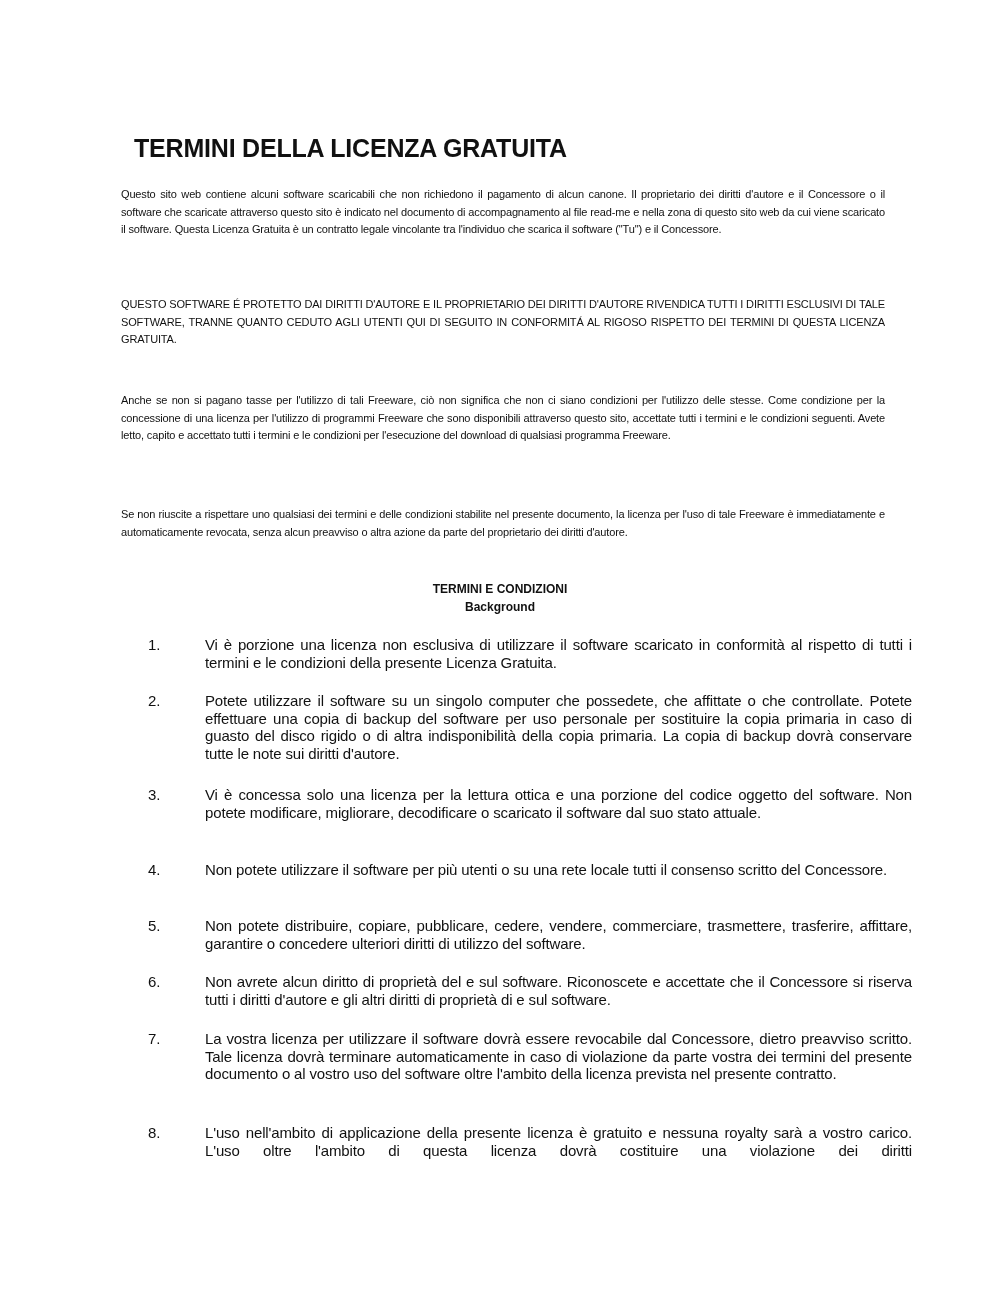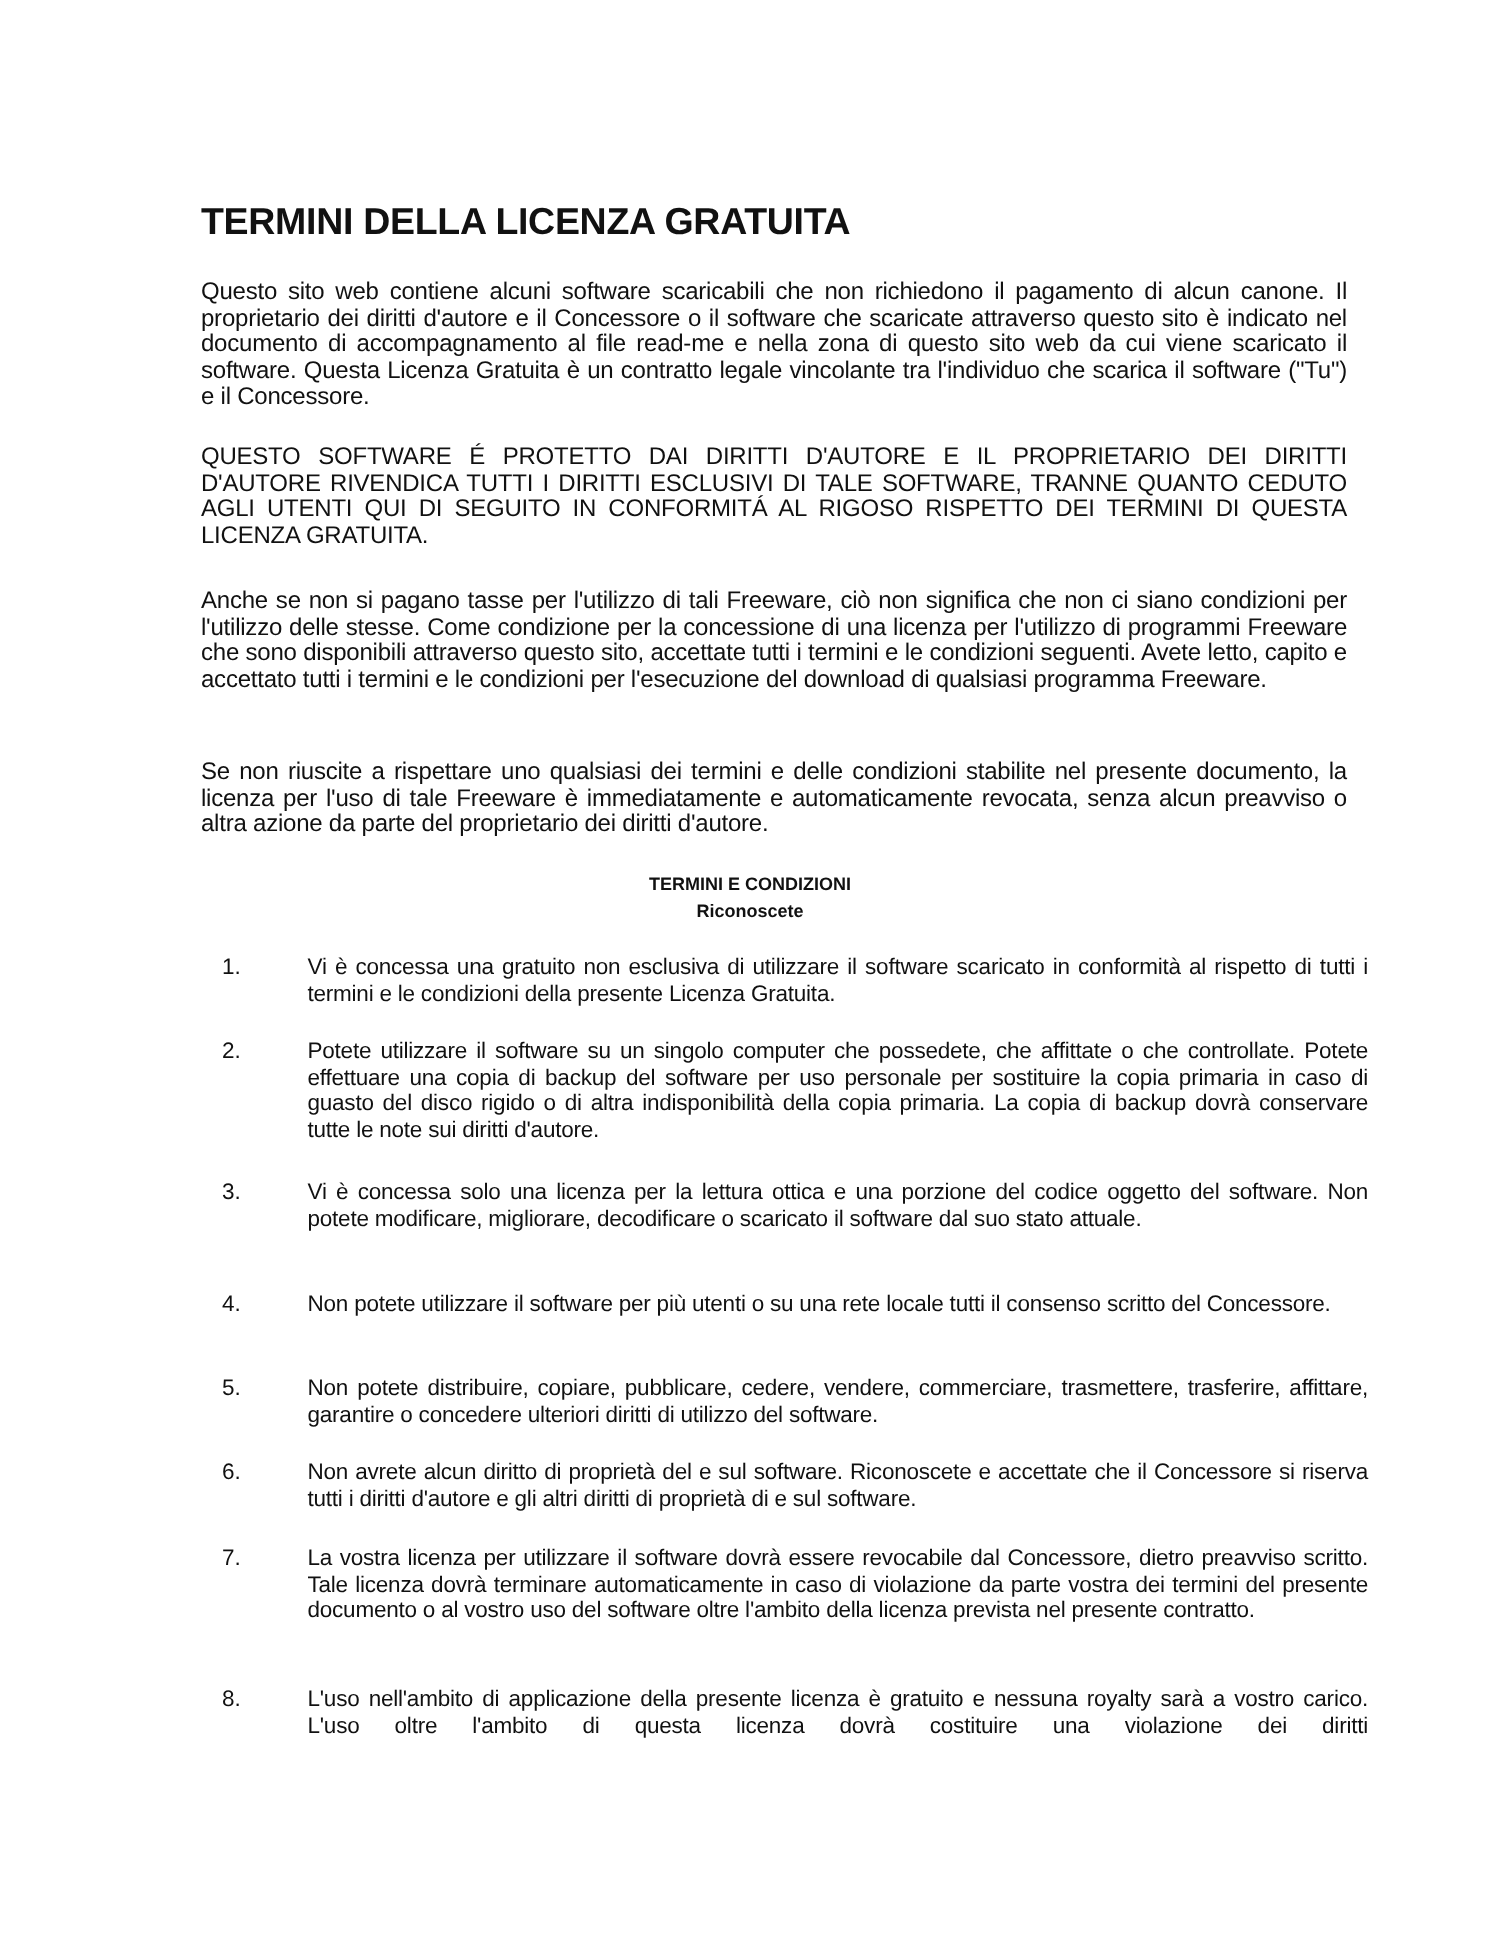--- a/index.html
+++ b/index.html
@@ -28,24 +28,24 @@
       width: 764px;
       text-align: left;
       font-weight: bold;
       font-size: 25px;
       line-height: 32px;
       letter-spacing: -0.2px;
       margin: 16px;
     }
     .para {
       position: absolute;
-      left: 16px;
+      left: 3px;
       width: 764px;
       margin: 0;
-      font-size: 16px;
+      font-size: 11px;
       line-height: 17.6px;
       text-align: justify;
       text-align-last: left;
       letter-spacing: -0.15px;
     }
     .heading {
       position: absolute;
       left: 0;
       width: 764px;
       text-align: center;
@@ -88,25 +88,25 @@
 
   <p class="para" style="top:186px;">Questo sito web contiene alcuni software scaricabili che non richiedono il pagamento di alcun canone. Il proprietario dei diritti d'autore e il Concessore o il software che scaricate attraverso questo sito è indicato nel documento di accompagnamento al file read-me e nella zona di questo sito web da cui viene scaricato il software. Questa Licenza Gratuita è un contratto legale vincolante tra l'individuo che scarica il software ("Tu") e il Concessore.</p>
 
   <p class="para" style="top:296px;">QUESTO SOFTWARE É PROTETTO DAI DIRITTI D'AUTORE E IL PROPRIETARIO DEI DIRITTI D'AUTORE RIVENDICA TUTTI I DIRITTI ESCLUSIVI DI TALE SOFTWARE, TRANNE QUANTO CEDUTO AGLI UTENTI QUI DI SEGUITO IN CONFORMITÁ AL RIGOSO RISPETTO DEI TERMINI DI QUESTA LICENZA GRATUITA.</p>
 
   <p class="para" style="top:392px;">Anche se non si pagano tasse per l'utilizzo di tali Freeware, ciò non significa che non ci siano condizioni per l'utilizzo delle stesse. Come condizione per la concessione di una licenza per l'utilizzo di programmi Freeware che sono disponibili attraverso questo sito, accettate tutti i termini e le condizioni seguenti. Avete letto, capito e accettato tutti i termini e le condizioni per l'esecuzione del download di qualsiasi programma Freeware.</p>
 
   <p class="para" style="top:506px;">Se non riuscite a rispettare uno qualsiasi dei termini e delle condizioni stabilite nel presente documento, la licenza per l'uso di tale Freeware è immediatamente e automaticamente revocata, senza alcun preavviso o altra azione da parte del proprietario dei diritti d'autore.</p>
 
   <h2 class="heading" style="top:580px;">TERMINI E CONDIZIONI</h2>
-  <h3 class="heading" style="top:598px;">Riconoscete</h3>
+  <h3 class="heading" style="top:598px;">Background</h3>
 
   <div class="item" style="top:636px;">
     <span class="item-num">1.</span>
-    <p class="item-text">Vi è concessa una gratuito non esclusiva di utilizzare il software scaricato in conformità al rispetto di tutti i termini e le condizioni della presente Licenza Gratuita.</p>
+    <p class="item-text">Vi è porzione una licenza non esclusiva di utilizzare il software scaricato in conformità al rispetto di tutti i termini e le condizioni della presente Licenza Gratuita.</p>
   </div>
 
   <div class="item" style="top:692px;">
     <span class="item-num">2.</span>
     <p class="item-text">Potete utilizzare il software su un singolo computer che possedete, che affittate o che controllate. Potete effettuare una copia di backup del software per uso personale per sostituire la copia primaria in caso di guasto del disco rigido o di altra indisponibilità della copia primaria. La copia di backup dovrà conservare tutte le note sui diritti d'autore.</p>
   </div>
 
   <div class="item" style="top:786px;">
     <span class="item-num">3.</span>
     <p class="item-text">Vi è concessa solo una licenza per la lettura ottica e una porzione del codice oggetto del software. Non potete modificare, migliorare, decodificare o scaricato il software dal suo stato attuale.</p>

